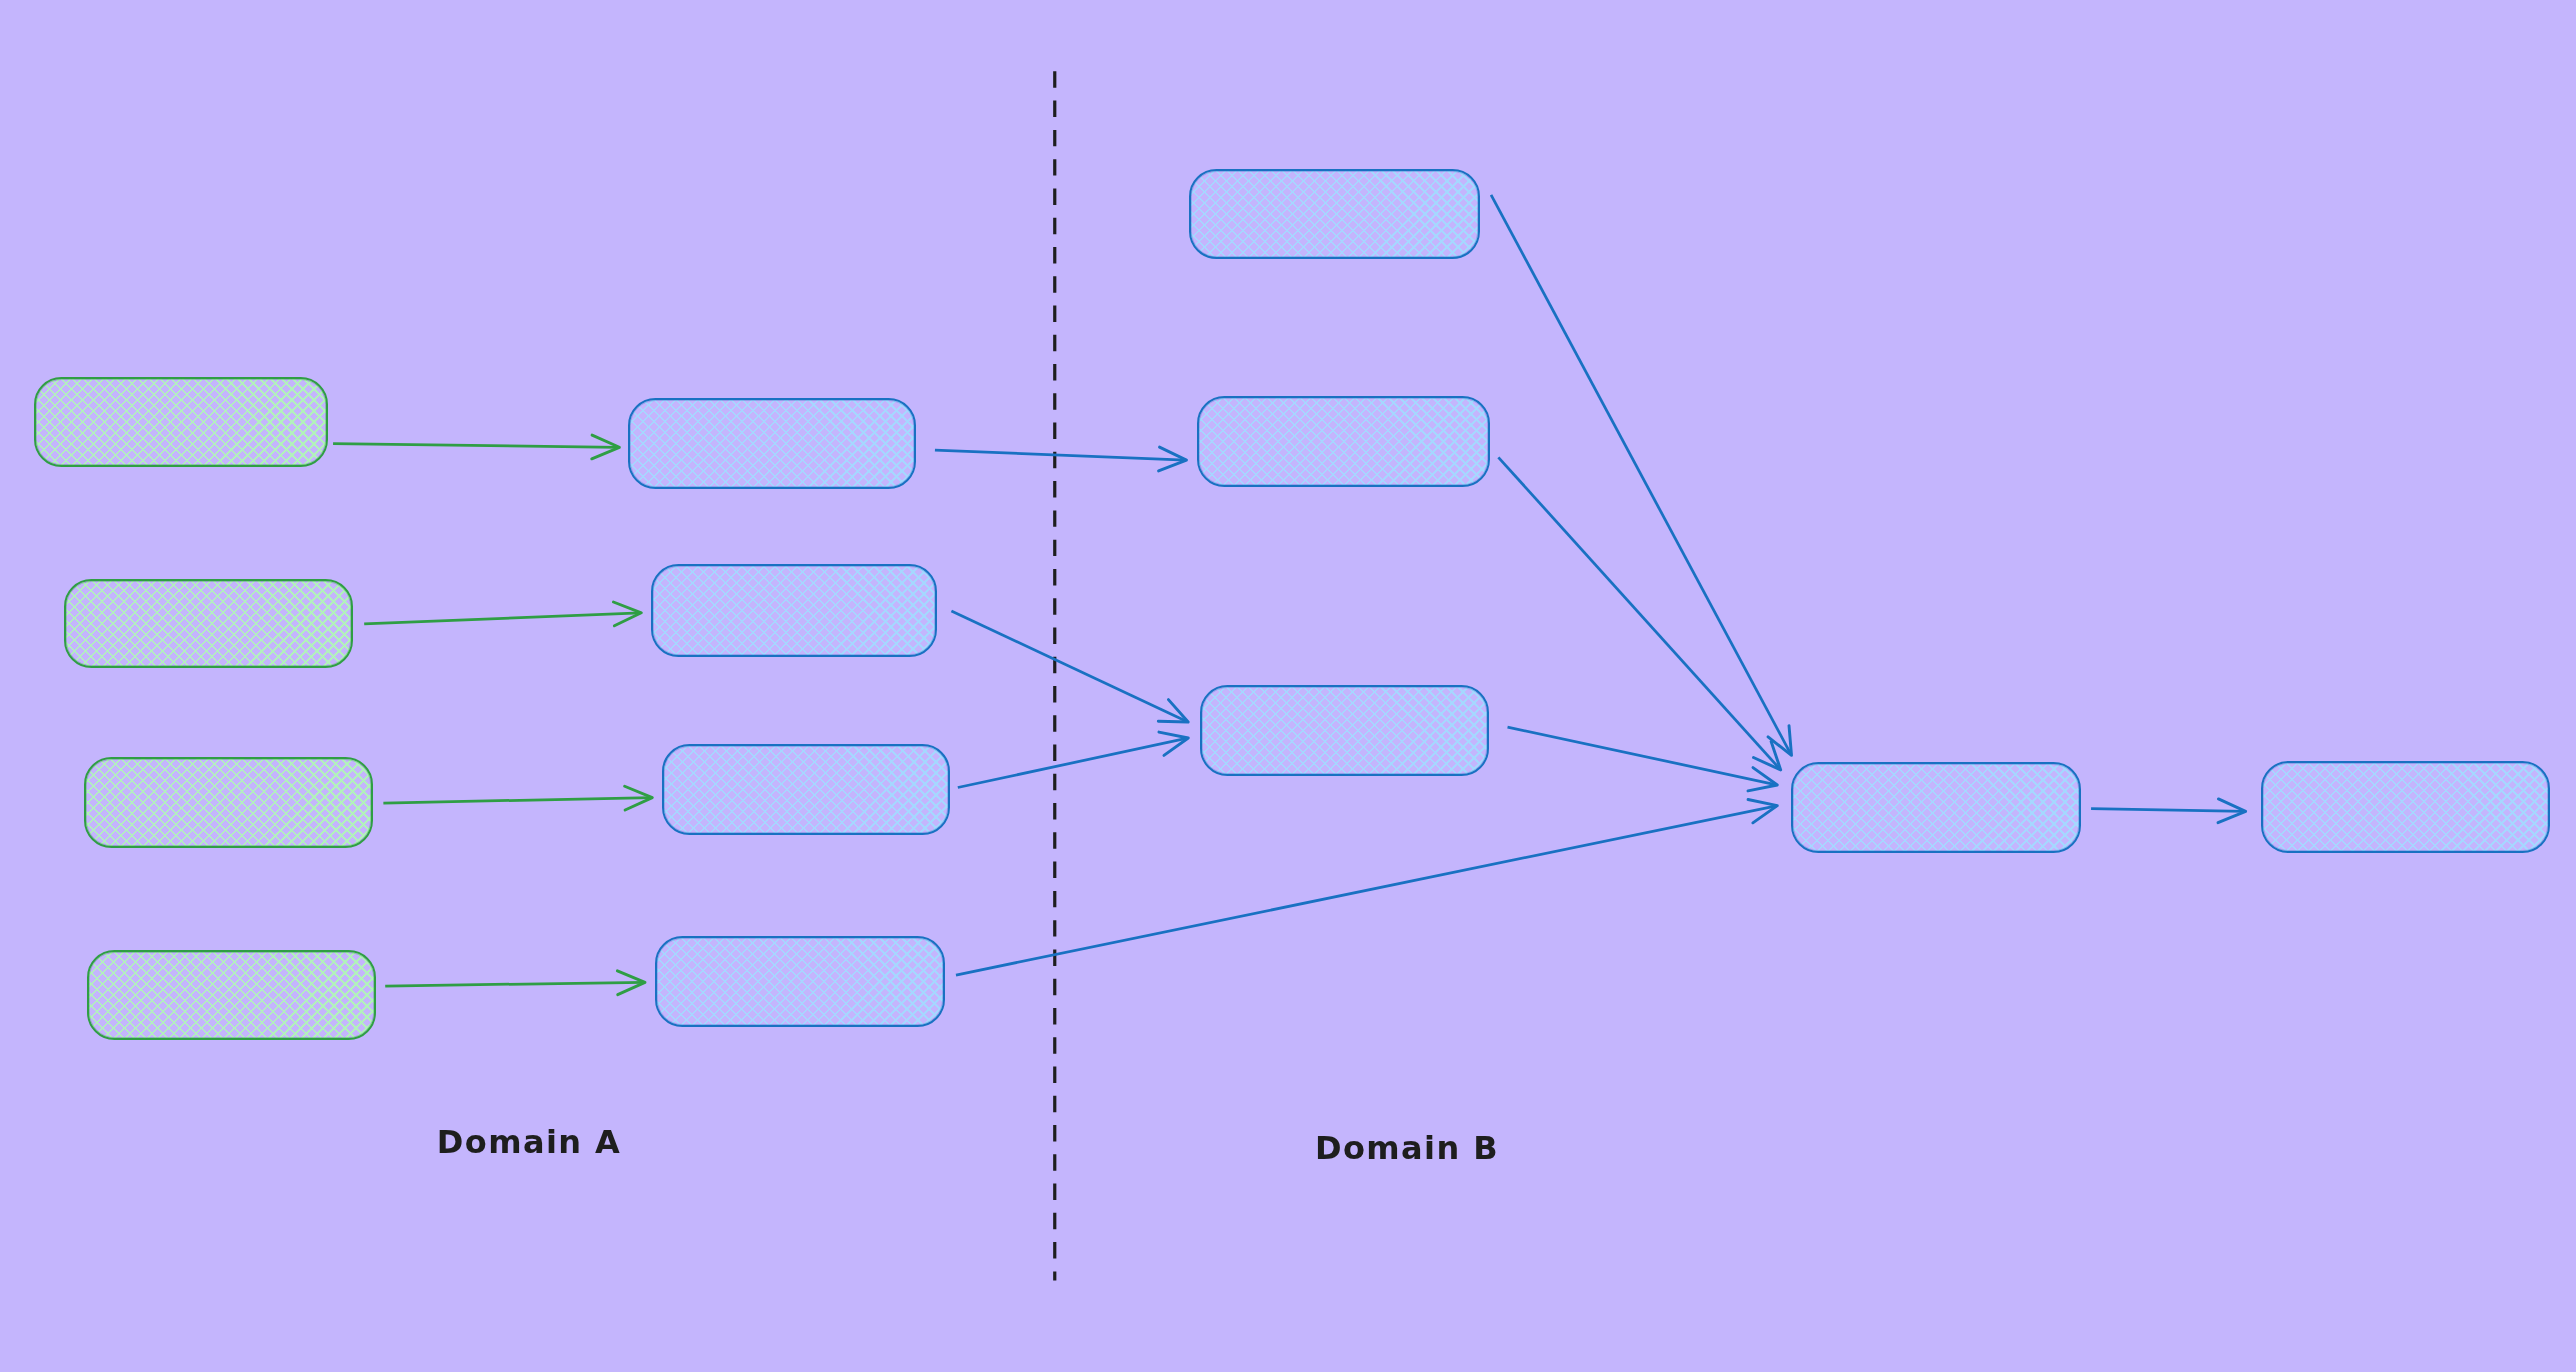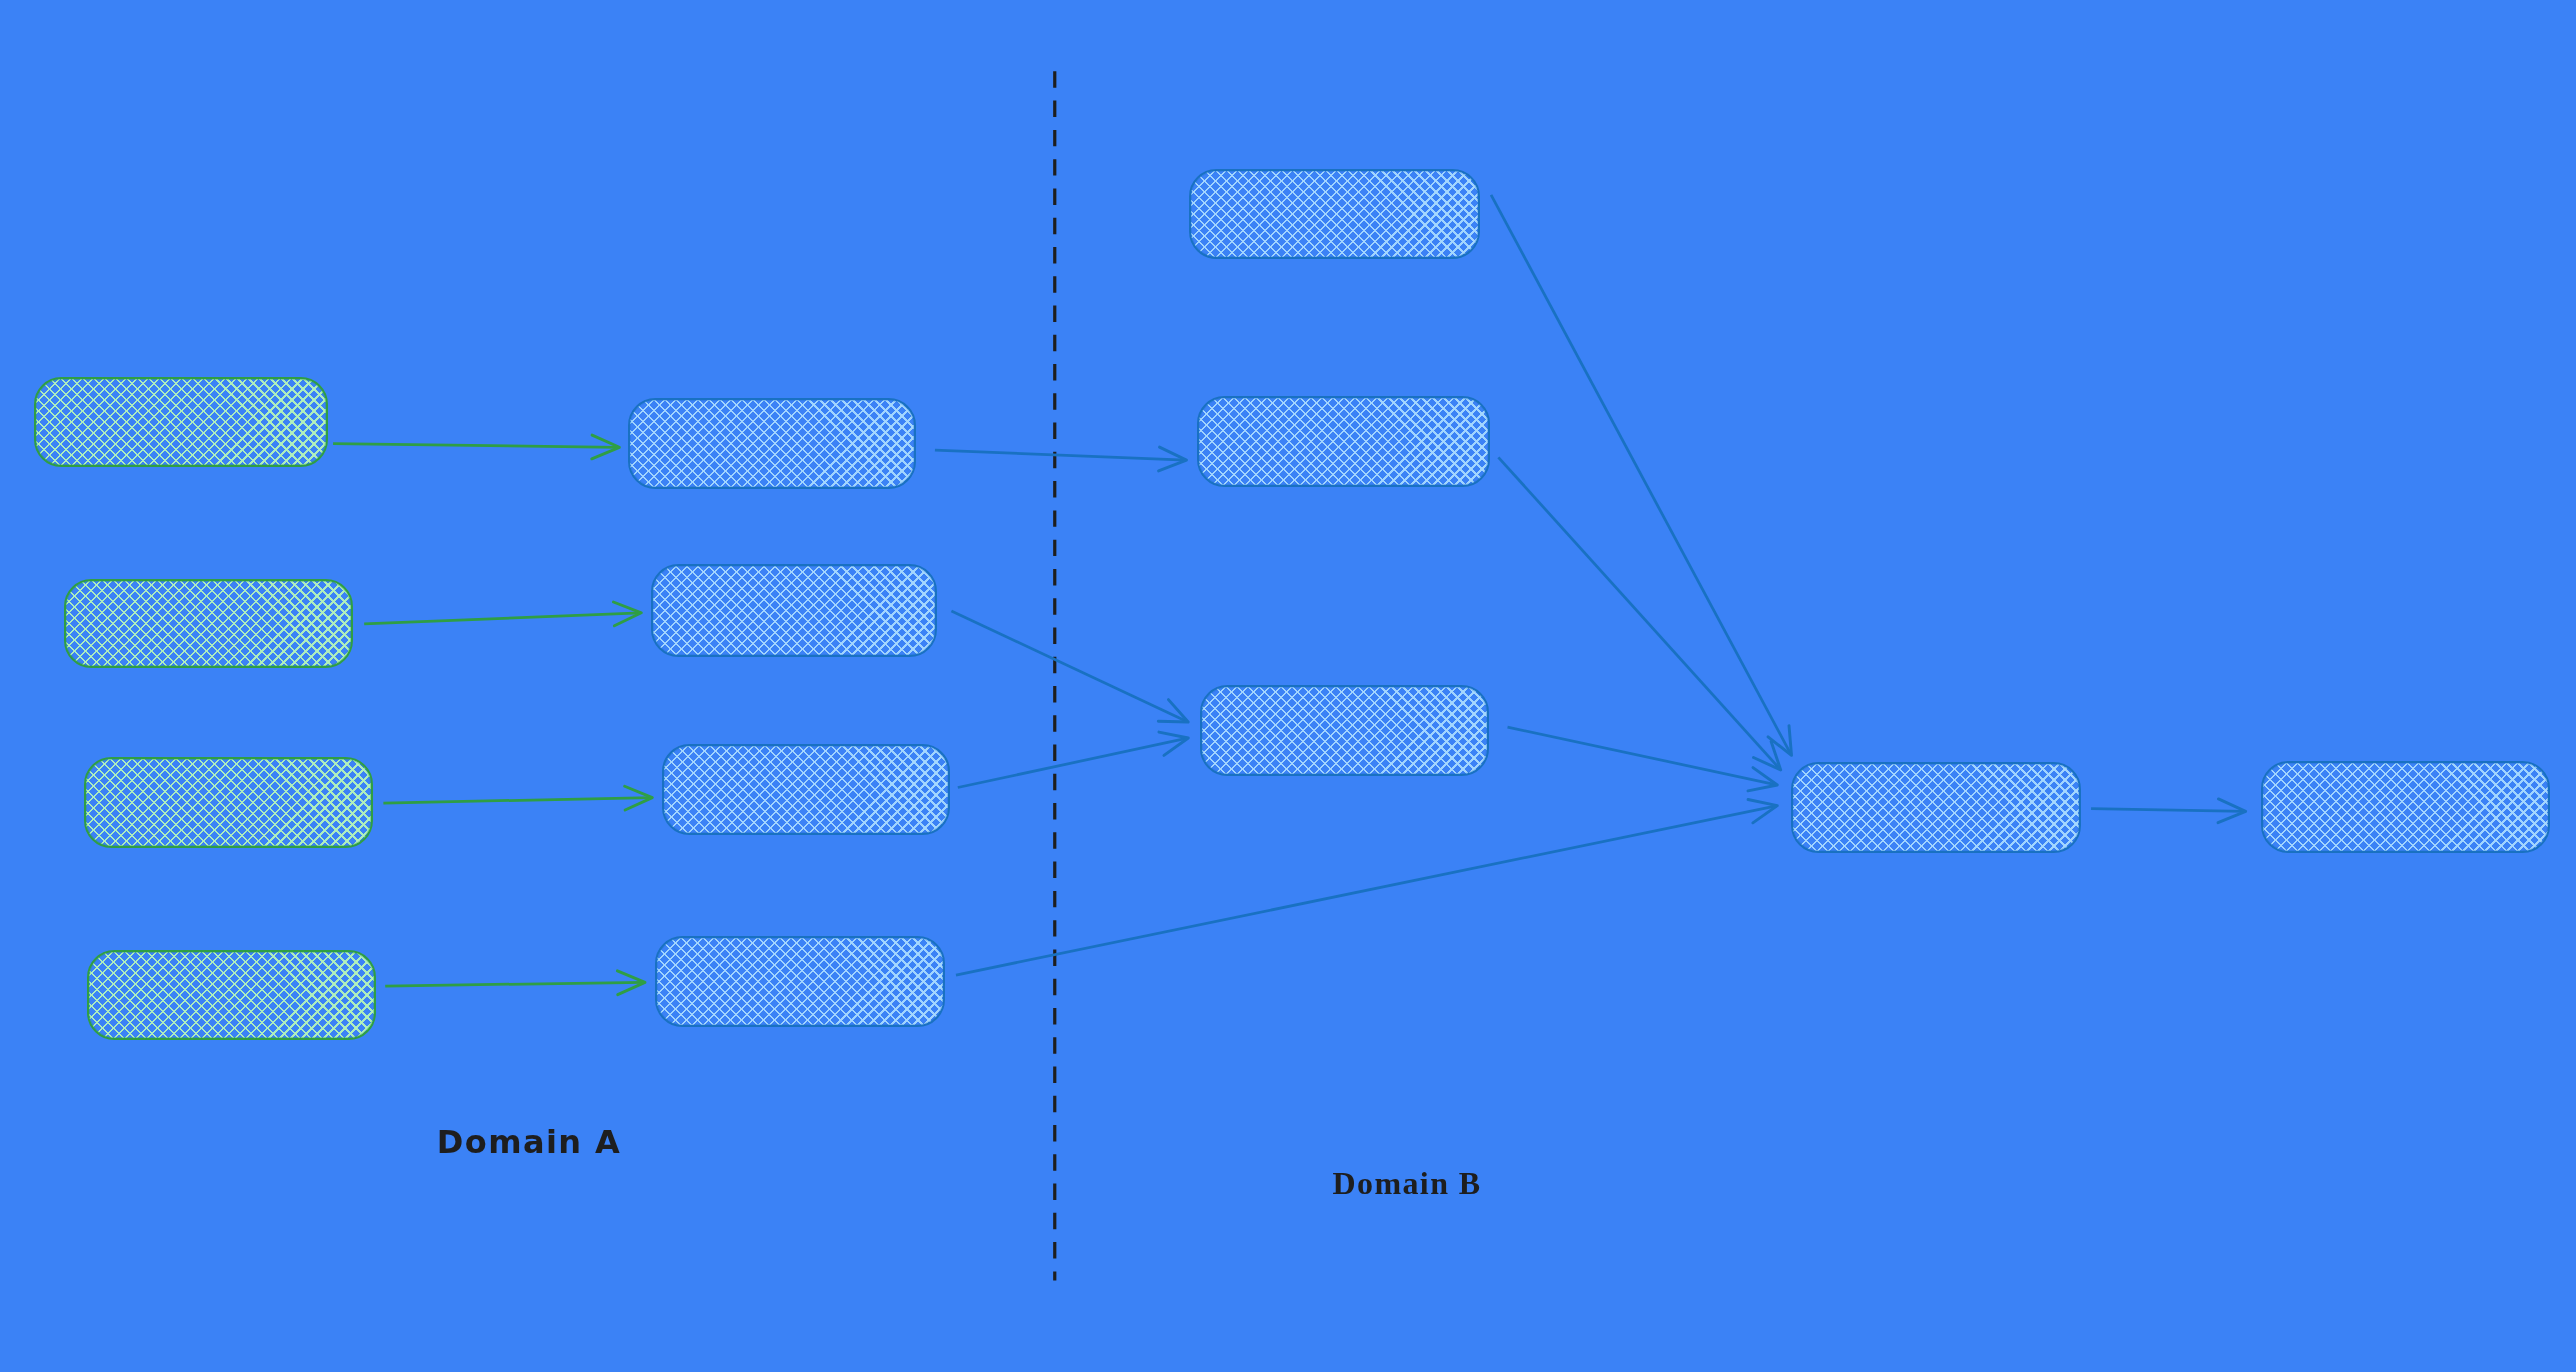--- a/index.html
+++ b/index.html
@@ -4,21 +4,21 @@
 <style>
   html, body { margin: 0; padding: 0; }
   body {
     font-family: "DejaVu Sans", "Liberation Sans", sans-serif;
     background: #ffffff;
   }
   .canvas {
     position: relative;
     width: 2576px;
     height: 1372px;
-    background: #3b82f6;
+    background: #c4b5fd;
     overflow: hidden;
   }
   .edges-layer {
     position: absolute;
     left: 0; top: 0;
     width: 2576px;
     height: 1372px;
     pointer-events: none;
   }
   .node {
@@ -94,16 +94,16 @@
   <div class="node blue" style="left:662px; top:744px;  width:288px; height:91px;"></div>
   <div class="node blue" style="left:655px; top:936px; width:290px; height:91px;"></div>
 
   <div class="node blue" style="left:1189px; top:169px; width:291px; height:90px;"></div>
   <div class="node blue" style="left:1197px; top:396px; width:293px; height:91px;"></div>
   <div class="node blue" style="left:1200px; top:685px; width:289px; height:91px;"></div>
   <div class="node blue" style="left:1791px; top:762px; width:290px; height:91px;"></div>
   <div class="node blue" style="left:2261px; top:761px; width:289px; height:92px;"></div>
 
   <div class="domain-label" style="left:410px;  top:1123px;">Domain A</div>
-  <div class="domain-label" style="left:1288px; top:1165px;font-family:Liberation Serif, serif;">Domain B</div>
+  <div class="domain-label" style="left:1288px; top:1129px;">Domain B</div>
 
 </div>
 
 
 </body></html>

